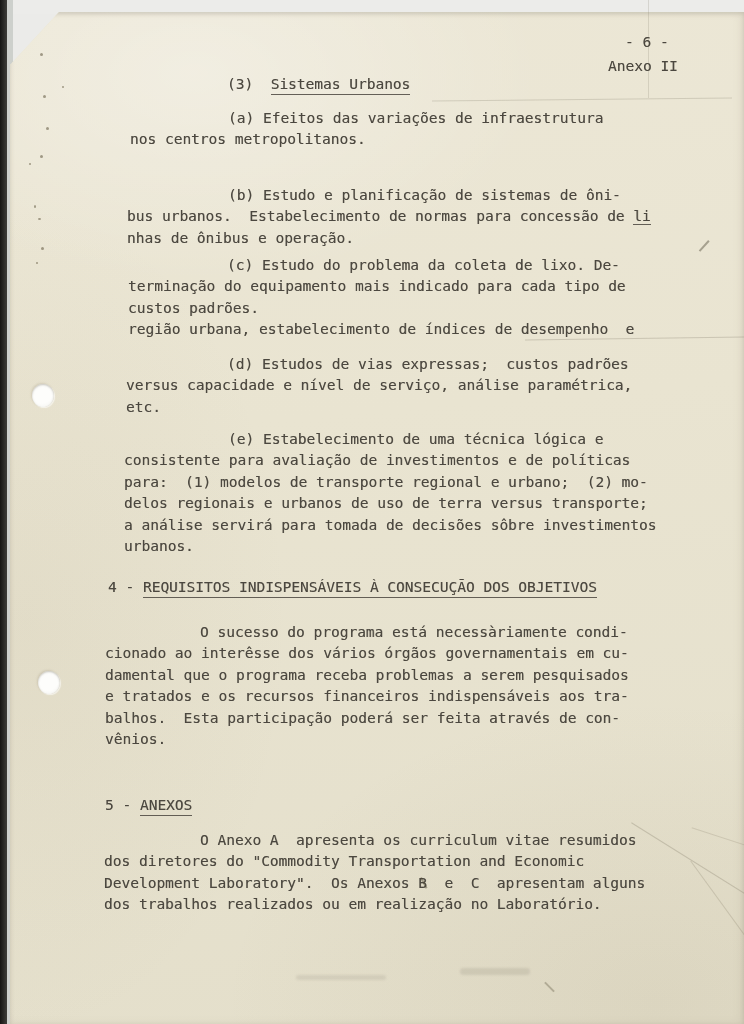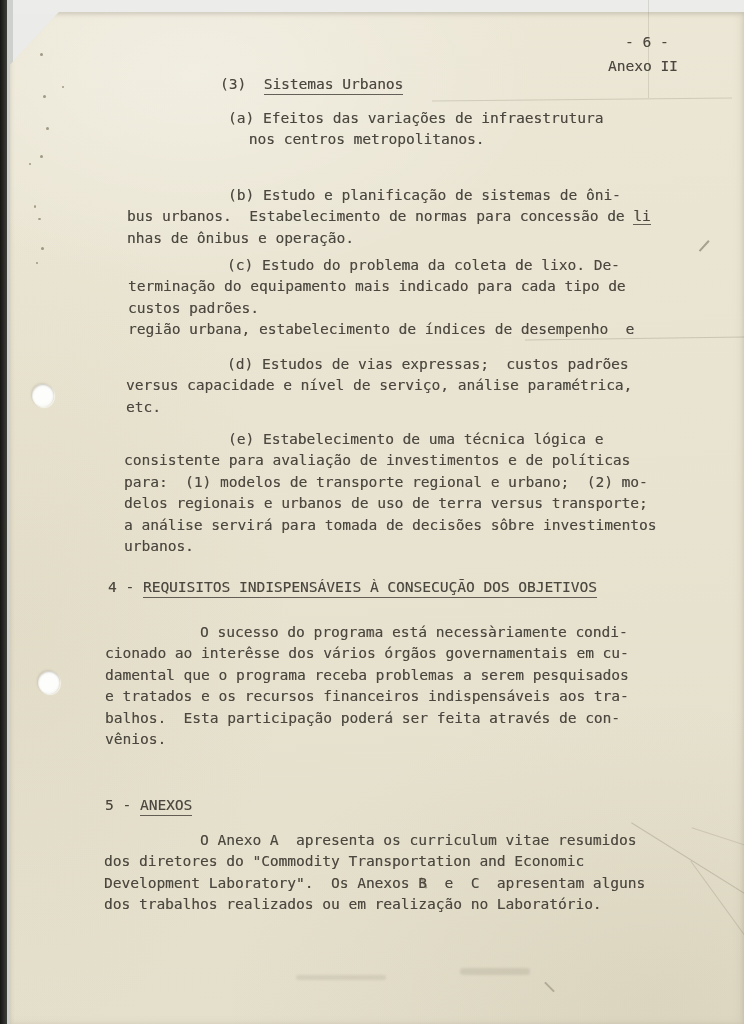--- a/index.html
+++ b/index.html
@@ -54,23 +54,23 @@
 <body>
 
 <div class="bg-top"></div>
 <div class="edge-left2"></div>
 <div class="edge-left"></div>
 <div class="paper"></div>
 
 <div class="txt" style="left:625px;top:32px;">- 6 -</div>
 <div class="txt" style="left:608px;top:56px;text-align:right;">Anexo II</div>
 
-<div class="txt" style="left:220px;top:74px;"><span class="ln" style="display:inline">(3)  </span><span class="u">Sistemas Urbanos</span></div>
+<div class="txt" style="left:227px;top:74px;"><span class="ln" style="display:inline">(3)  </span><span class="u">Sistemas Urbanos</span></div>
 
-<div class="txt" style="left:130px;top:108px;text-align:center;">
+<div class="txt" style="left:130px;top:108px;">
   <div class="ln" style="padding-left:98px;">(a) Efeitos das variações de infraestrutura</div>
   <div class="ln">nos centros metropolitanos.</div>
 </div>
 
 <div class="txt" style="left:127px;top:168px;">
   <div class="ln" style="padding-left:101px;margin-top:17px;">(b) Estudo e planificação de sistemas de ôni-</div>
   <div class="ln"><span>bus urbanos.  Estabelecimento de normas para concessão de </span><span class="u2">li</span></div>
   <div class="ln">nhas de ônibus e operação.</div>
 </div>
 

